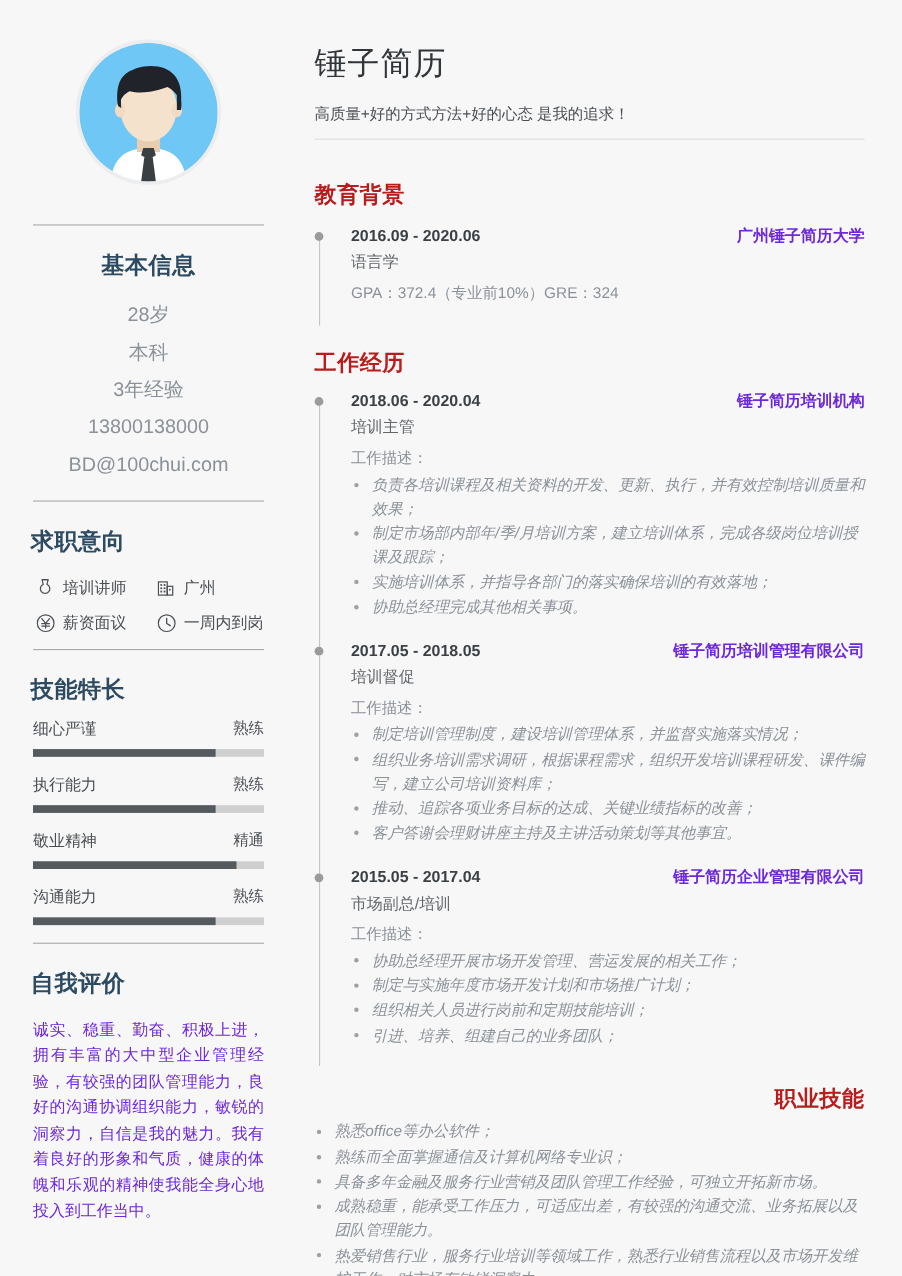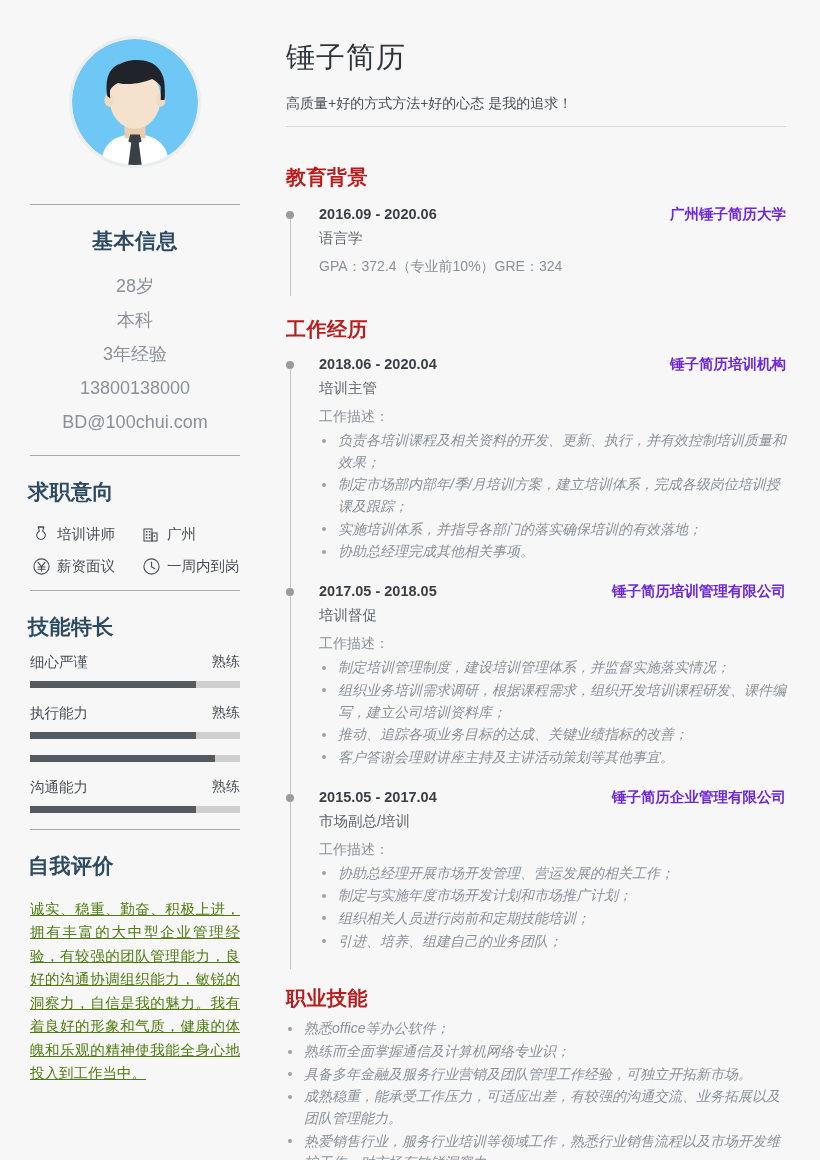--- a/index.html
+++ b/index.html
@@ -120,25 +120,24 @@
     position: relative;
   }
   .skill-fill {
     height: 100%;
     background: #555a5f;
   }
 
   
   .selfeval {
     padding: 0 30px;
-    color: #4d7c0f;
+    color: #6d28d9;
     font-size: 14.5px;
     line-height: 1.62;
     text-align: justify;
-    text-decoration: underline;
   }
 
   
   .main {
     flex: 1;
     padding: 0 34px 0 16px;
     box-sizing: border-box;
   }
   .name {
     color: #30353a;
@@ -356,20 +355,24 @@
       <div class="skill">
         <div class="skill-top">
           <span class="skill-name">执行能力</span>
           <span class="skill-level">熟练</span>
         </div>
         <div class="skill-track">
           <div class="skill-fill" style="width: 79%;"></div>
         </div>
       </div>
       <div class="skill">
+        <div class="skill-top">
+          <span class="skill-name">敬业精神</span>
+          <span class="skill-level">精通</span>
+        </div>
         <div class="skill-track">
           <div class="skill-fill" style="width: 88%;"></div>
         </div>
       </div>
       <div class="skill">
         <div class="skill-top">
           <span class="skill-name">沟通能力</span>
           <span class="skill-level">熟练</span>
         </div>
         <div class="skill-track">
@@ -450,21 +453,21 @@
       <div class="tl-role">市场副总/培训</div>
       <div class="tl-sub">工作描述：</div>
       <ul class="blist">
         <li>协助总经理开展市场开发管理、营运发展的相关工作；</li>
         <li>制定与实施年度市场开发计划和市场推广计划；</li>
         <li>组织相关人员进行岗前和定期技能培训；</li>
         <li>引进、培养、组建自己的业务团队；</li>
       </ul>
     </div>
 
-    <div class="m-heading" style="margin-top:22px;margin-bottom:6px;">职业技能</div>
+    <div class="m-heading" style="margin-top:22px;margin-bottom:6px;text-align:right;">职业技能</div>
 
     <ul class="blist flush">
       <li>熟悉office等办公软件；</li>
       <li>熟练而全面掌握通信及计算机网络专业识；</li>
       <li>具备多年金融及服务行业营销及团队管理工作经验，可独立开拓新市场。</li>
       <li>成熟稳重，能承受工作压力，可适应出差，有较强的沟通交流、业务拓展以及团队管理能力。</li>
       <li>热爱销售行业，服务行业培训等领域工作，熟悉行业销售流程以及市场开发维护工作，对市场有敏锐洞察力。</li>
     </ul>
   </div>
 </div>

